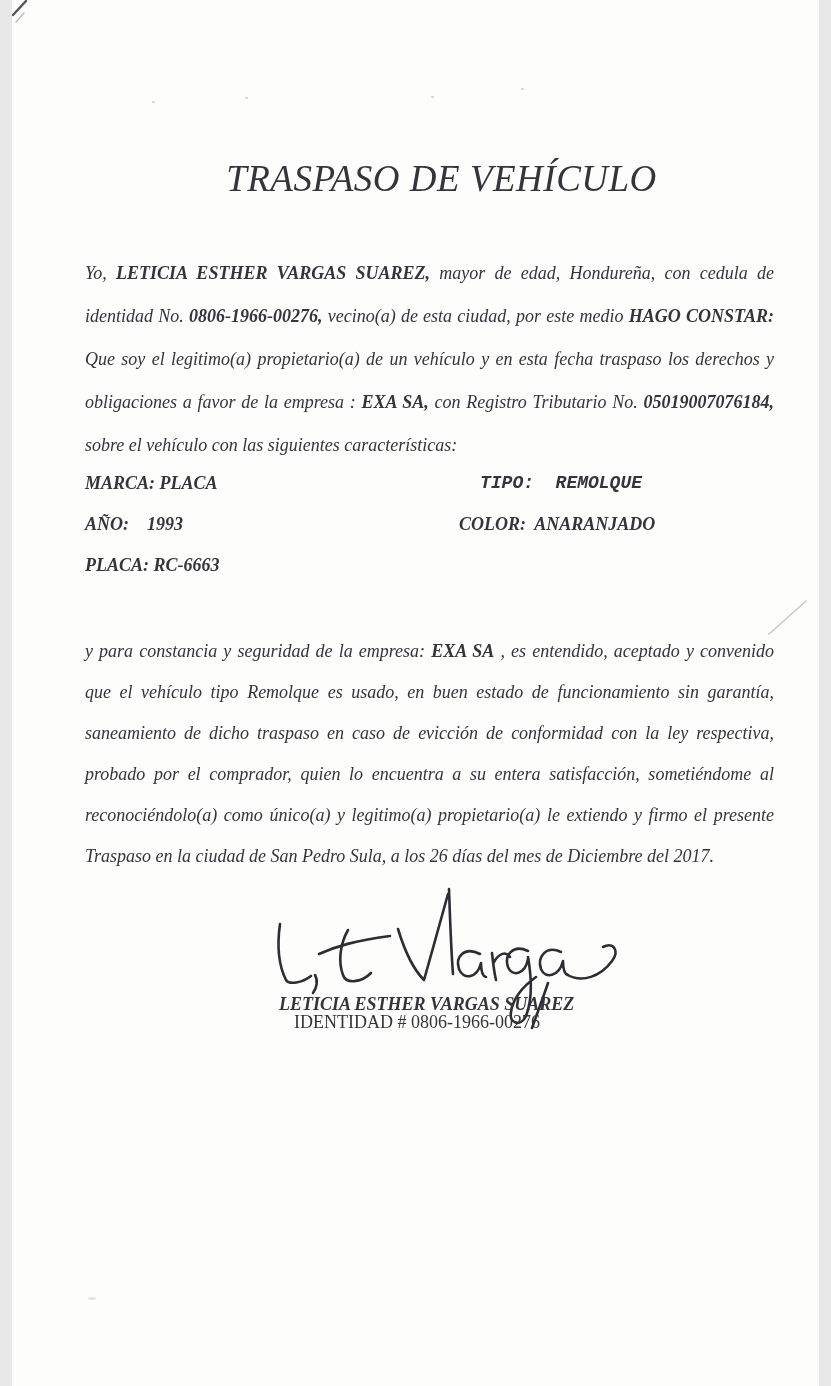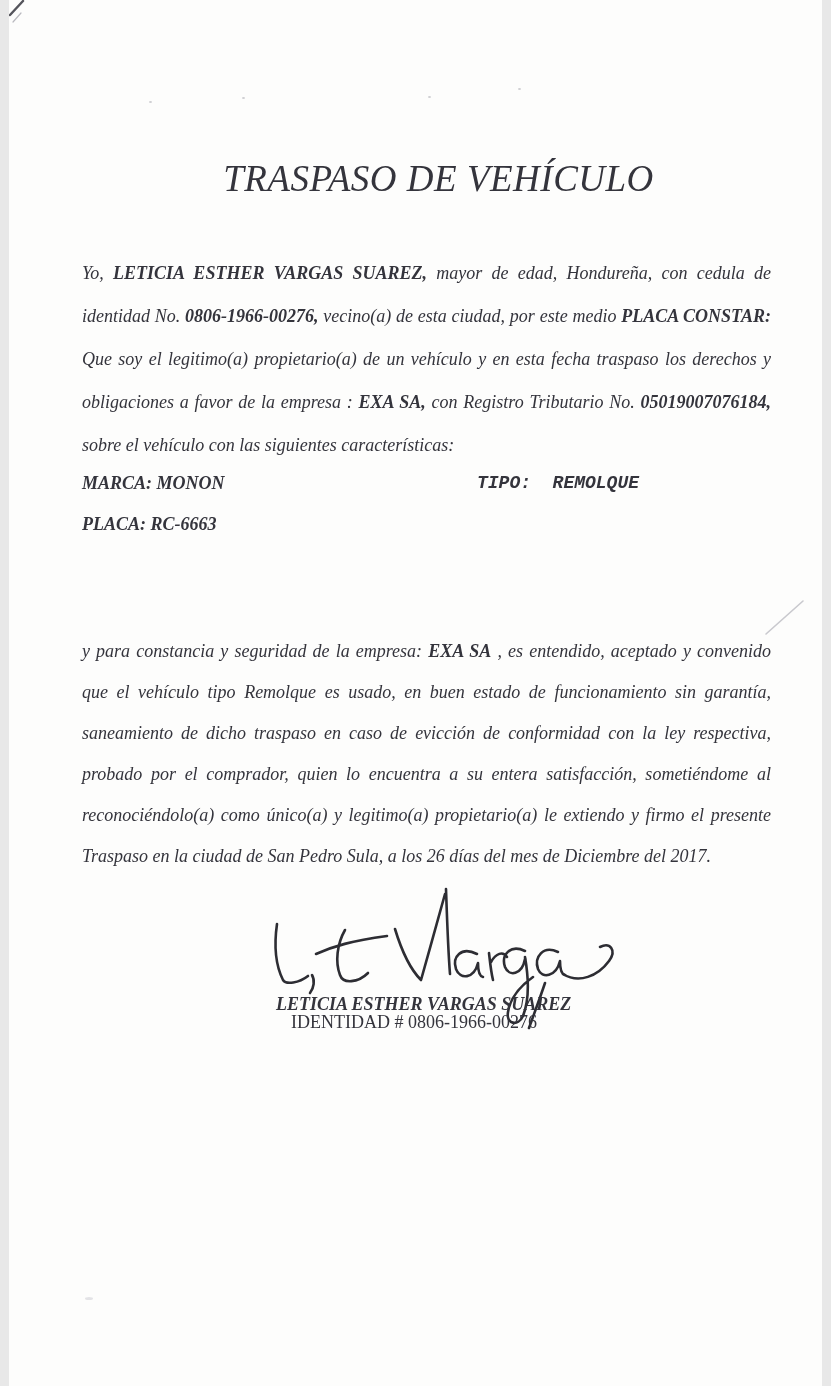--- a/index.html
+++ b/index.html
@@ -6,21 +6,20 @@
   body{background:#e8e8e8;}
   .page{
     position:relative;
     width:807px;height:1386px;
     margin:0 auto;
     background:#fdfdfc;
     overflow:hidden;
     font-family:"Liberation Serif","DejaVu Serif",serif;
     font-style:italic;
     color:#34343c;
-    padding-left:6px;
   }
   .doc-title{
     position:absolute;top:156px;left:0;width:831px;
     text-align:center;
     transform:translateX(14px);
     font-size:37px;line-height:46px;
     font-weight:normal;letter-spacing:.5px;margin:0;
     white-space:nowrap;
   }
   .body-block{position:absolute;left:73px;width:689px;font-size:18px;font-style:italic;}
@@ -66,30 +65,34 @@
   <div class="artifact speck" style="left:233px;top:97px;"></div>
   <div class="artifact speck" style="left:419px;top:96px;"></div>
   <div class="artifact speck" style="left:509px;top:88px;"></div>
   <div class="artifact speck" style="left:818px;top:100px;"></div>
   <div class="artifact speck" style="left:76px;top:1297px;width:8px;height:3px;background:#e3e3e6;"></div>
 
   <h1 class="doc-title">TRASPASO DE VEHÍCULO</h1>
 
   <div class="body-block intro-block">
     <div class="tline j"><span>Yo, </span><b>LETICIA ESTHER VARGAS SUAREZ,</b><span> mayor de edad, Hondureña, con cedula de</span></div>
-    <div class="tline j"><span>identidad No. </span><b>0806-1966-00276,</b><span> vecino(a) de esta ciudad, por este medio </span><b>PLACA CONSTAR:</b></div>
+    <div class="tline j"><span>identidad No. </span><b>0806-1966-00276,</b><span> vecino(a) de esta ciudad, por este medio </span><b>HAGO CONSTAR:</b></div>
     <div class="tline j"><span>Que soy el legitimo(a) propietario(a) de un vehículo y en esta fecha traspaso los derechos y</span></div>
     <div class="tline j"><span>obligaciones a favor de la empresa : </span><b>EXA SA,</b><span> con Registro Tributario No. </span><b>05019007076184,</b></div>
     <div class="tline"><span>sobre el vehículo con las siguientes características:</span></div>
   </div>
 
   <div class="specs-block">
     <div class="spec-row">
-      <span class="spec-left">MARCA: MONON</span>
+      <span class="spec-left">MARCA: PLACA</span>
       <span class="spec-right spec-right-0">TIPO:  REMOLQUE</span>
+    </div>
+    <div class="spec-row">
+      <span class="spec-left">AÑO:    1993</span>
+      <span class="spec-right spec-right-1">COLOR:  ANARANJADO</span>
     </div>
     <div class="spec-row">
       <span class="spec-left">PLACA: RC-6663</span>
     </div>
   </div>
 
   <div class="body-block closing-block">
     <div class="tline j"><span>y para constancia y seguridad de la empresa: </span><b>EXA SA</b><span> , es entendido, aceptado y convenido</span></div>
     <div class="tline j"><span>que el vehículo tipo Remolque es usado, en buen estado de funcionamiento sin garantía,</span></div>
     <div class="tline j"><span>saneamiento de dicho traspaso en caso de evicción de conformidad con la ley respectiva,</span></div>

